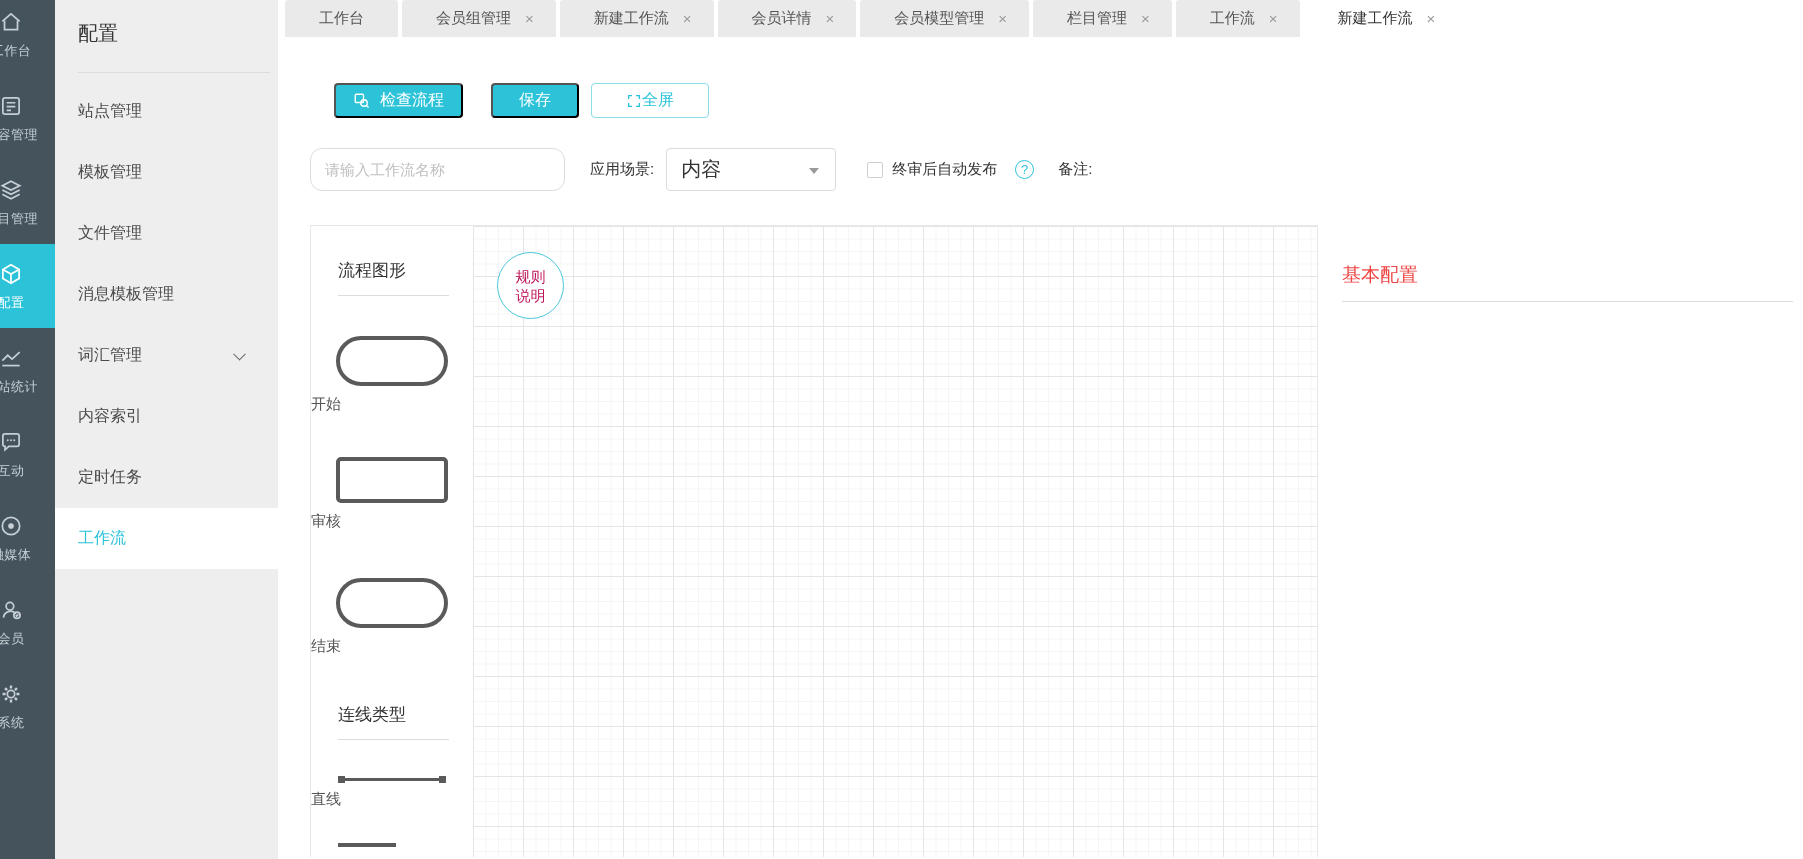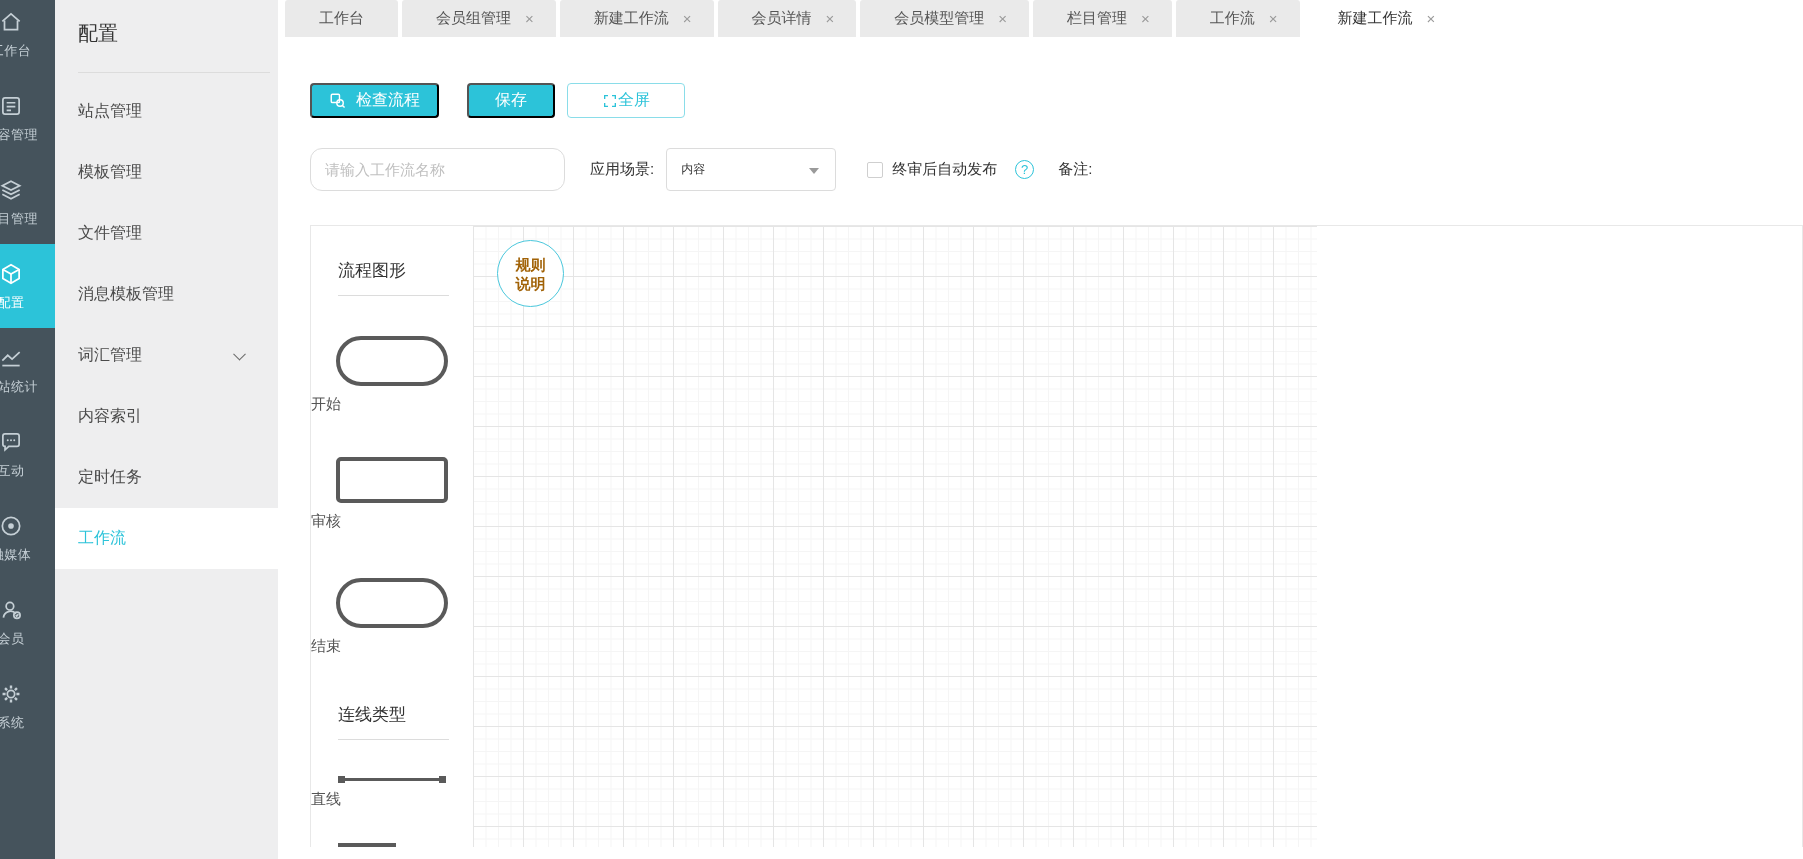--- a/index.html
+++ b/index.html
@@ -38,51 +38,51 @@
   .tab.single .lbl { padding-right:34px; }
   .tab .close { margin:0 22px 0 14px; color:#9a9a9a; font-size:15px; cursor:pointer; line-height:1; }
   .tab.active { background:#ffffff; color:#333; }
 
   .content { flex:1; position:relative; background:#fff; min-height:0; }
 
   
   .toolbar { margin:46px 0 0 32px; display:flex; align-items:center; height:35px; }
   .btn { height:35px; border-radius:4px; display:flex; align-items:center; justify-content:center;
          font-size:16px; cursor:pointer; }
-  .btn-check { background:#2cc3d9; color:#fff; padding:0 17px; gap:9px; margin-right:28px; }
+  .btn-check { background:#2cc3d9; color:#fff; padding:0 17px; gap:9px; margin-right:28px;margin-left:24px; }
   .btn-save  { background:#2cc3d9; color:#fff; width:88px; margin-right:12px; }
   .btn-full  { background:#fff; color:#2cc3d9; width:118px; gap:0; border:1px solid #8adde9; }
   .btn svg { display:block; }
 
   
   .formrow { margin:30px 0 0 32px; display:flex; align-items:center; height:43px; }
   .inp { height:43px; border:1px solid #dcdcdc; border-radius:4px; font-size:15px;
          padding:0 14px; color:#333; background:#fff; outline:none;
          font-family:"Liberation Sans","DejaVu Sans",sans-serif; }
   .inp::placeholder { color:#c0c0c0; }
   .inp-name { width:255px;border-radius:12px; }
   .lab { font-size:15px; color:#333; white-space:nowrap;text-align:right; }
   .lab-scene { margin-left:25px; }
   .selbox { margin-left:12px; width:170px; height:43px; border:1px solid #dcdcdc; border-radius:4px;
             display:flex; align-items:center; padding:0 14px; position:relative;
-            font-size:12px; color:#333; cursor:pointer; background:#fff; }
+            font-size:20px; color:#333; cursor:pointer; background:#fff; }
   .caret { position:absolute; right:16px; top:50%; margin-top:-2px; width:0; height:0;
            border-left:5px solid transparent; border-right:5px solid transparent;
            border-top:6px solid #9a9a9a; }
   .checkbox { margin-left:31px; width:16px; height:16px; border:1px solid #cfcfcf;
               border-radius:2px; background:#fff; cursor:pointer; flex:none; }
   .cb-label { margin-left:9px; }
   .help { margin-left:18px; width:19px; height:19px; border:1px solid #2cc3d9; border-radius:50%;
           color:#2cc3d9; font-size:13px; display:flex; align-items:center; justify-content:center;
           cursor:pointer; flex:none; }
   .lab-note { margin-left:24px; }
   .inp-note { margin-left:16px; flex:1; margin-right:8px; }
 
   
-  .workarea { margin:34px 0 0 32px; display:flex; height:632px;flex-direction:column; }
+  .workarea { margin:34px 0 0 32px; display:flex; height:632px; }
   .flowbox { display:flex; border:1px solid #e8e8e8; border-bottom:none; flex:none; }
   .palette { width:162px; background:#fff; overflow:hidden; }
   .sec-title { margin:33px 0 0 27px; font-size:17px; color:#333; }
   .sec-title.second { margin-top:47px; }
   .sec-line { width:111px; border-top:1px solid #dcdcdc; margin:13px 0 0 27px; }
   .shape-pill { width:112px; height:50px; border:4px solid #5a5a5a; border-radius:26px;
                 margin:40px auto 0; cursor:pointer; background:#fff; }
   .shape-pill.second { margin-top:47px; }
   .shape-rect { width:112px; height:46px; border:4px solid #5a5a5a; border-radius:5px;
                 margin:43px auto 0; cursor:pointer; background:#fff; }
@@ -94,24 +94,24 @@
   .line-straight::before { left:-1px; } .line-straight::after { right:-1px; }
   .line-partial { width:58px; height:4px; background:#5a5a5a; margin:34px 0 0 27px; cursor:pointer; }
 
   .grid-canvas { width:844px; position:relative; background-color:#fff;
     background-image:
       linear-gradient(#e5e5e5 1px, transparent 1px),
       linear-gradient(90deg, #e5e5e5 1px, transparent 1px),
       linear-gradient(#f5f5f5 1px, transparent 1px),
       linear-gradient(90deg, #f5f5f5 1px, transparent 1px);
     background-size:50px 50px, 50px 50px, 12.5px 12.5px, 12.5px 12.5px; }
-  .rule-circle { position:absolute; left:24px; top:14px; width:67px; height:67px;
+  .rule-circle { position:absolute; left:24px; top:26px; width:67px; height:67px;
                  border:1px solid #4ac7dc; border-radius:50%; background:#fff;
                  display:flex; flex-direction:column; align-items:center; justify-content:center;
-                 font-size:15px; color:#a16207; line-height:19px;font-weight:bold; }
+                 font-size:15px; color:#be185d; line-height:19px; }
 
   .props { flex:1; padding:37px 10px 0 24px; min-width:0; }
   .props-title { font-size:19px; color:#ef4444; font-weight:400; }
   .props-line { border-top:1px solid #dcdcdc; margin-top:13px; }
 </style>
 </head>
 <body>
 
 <div class="app">
 

